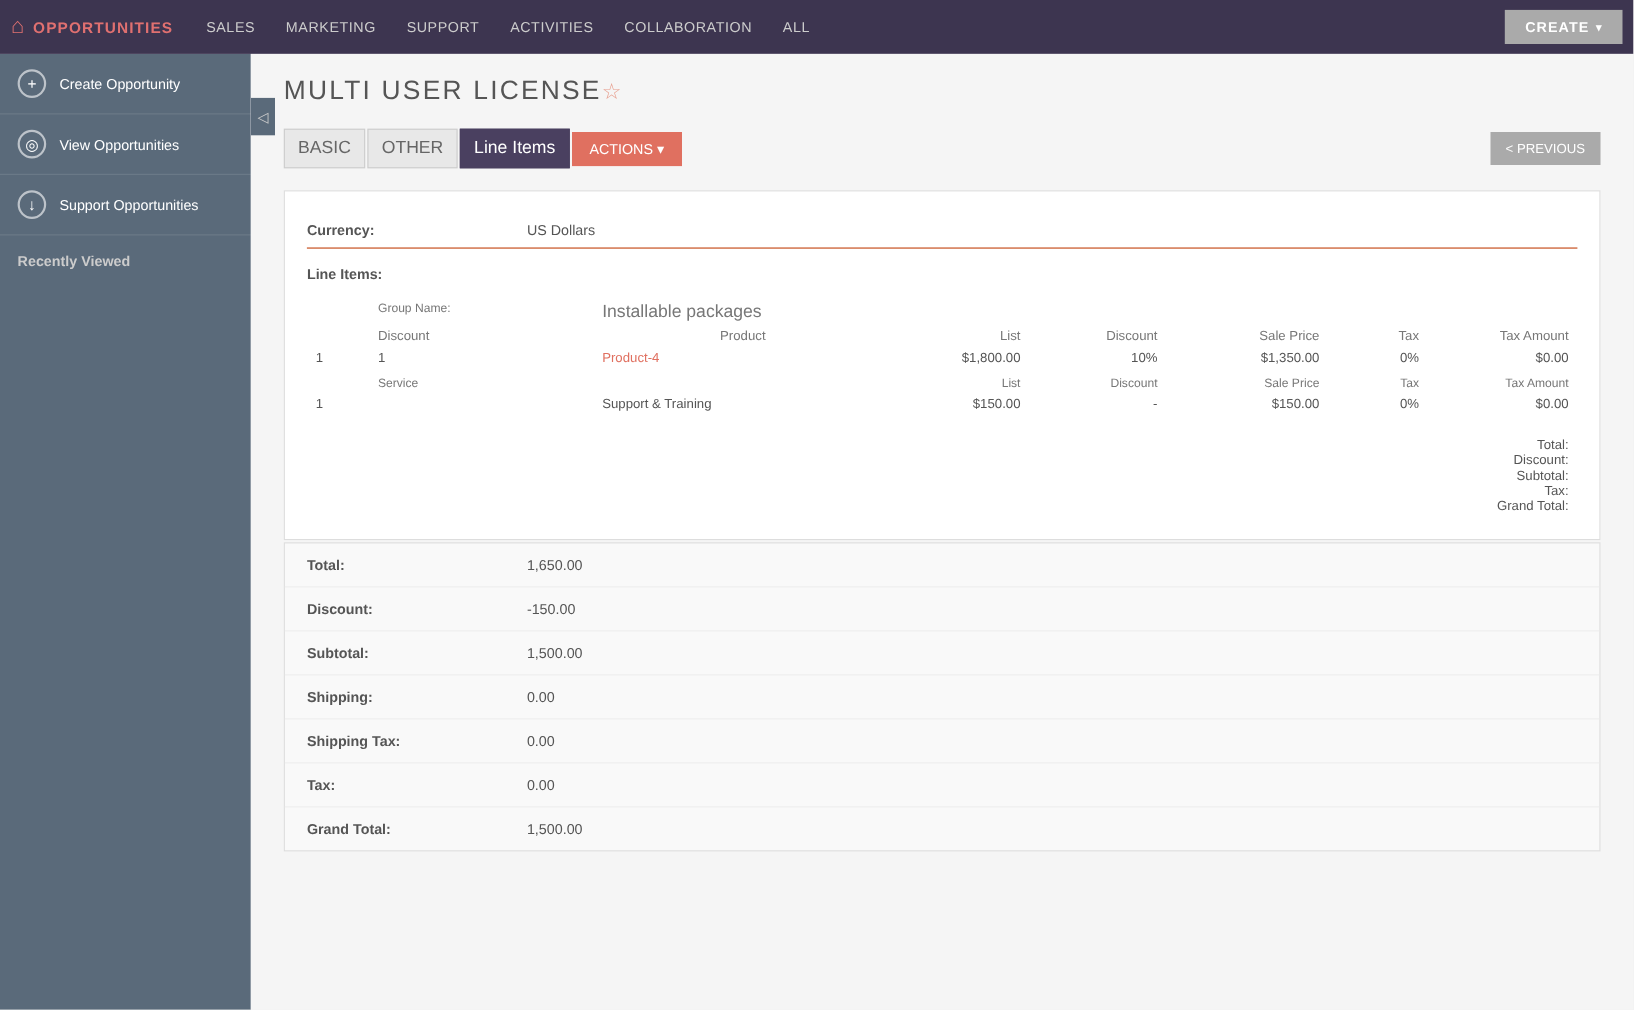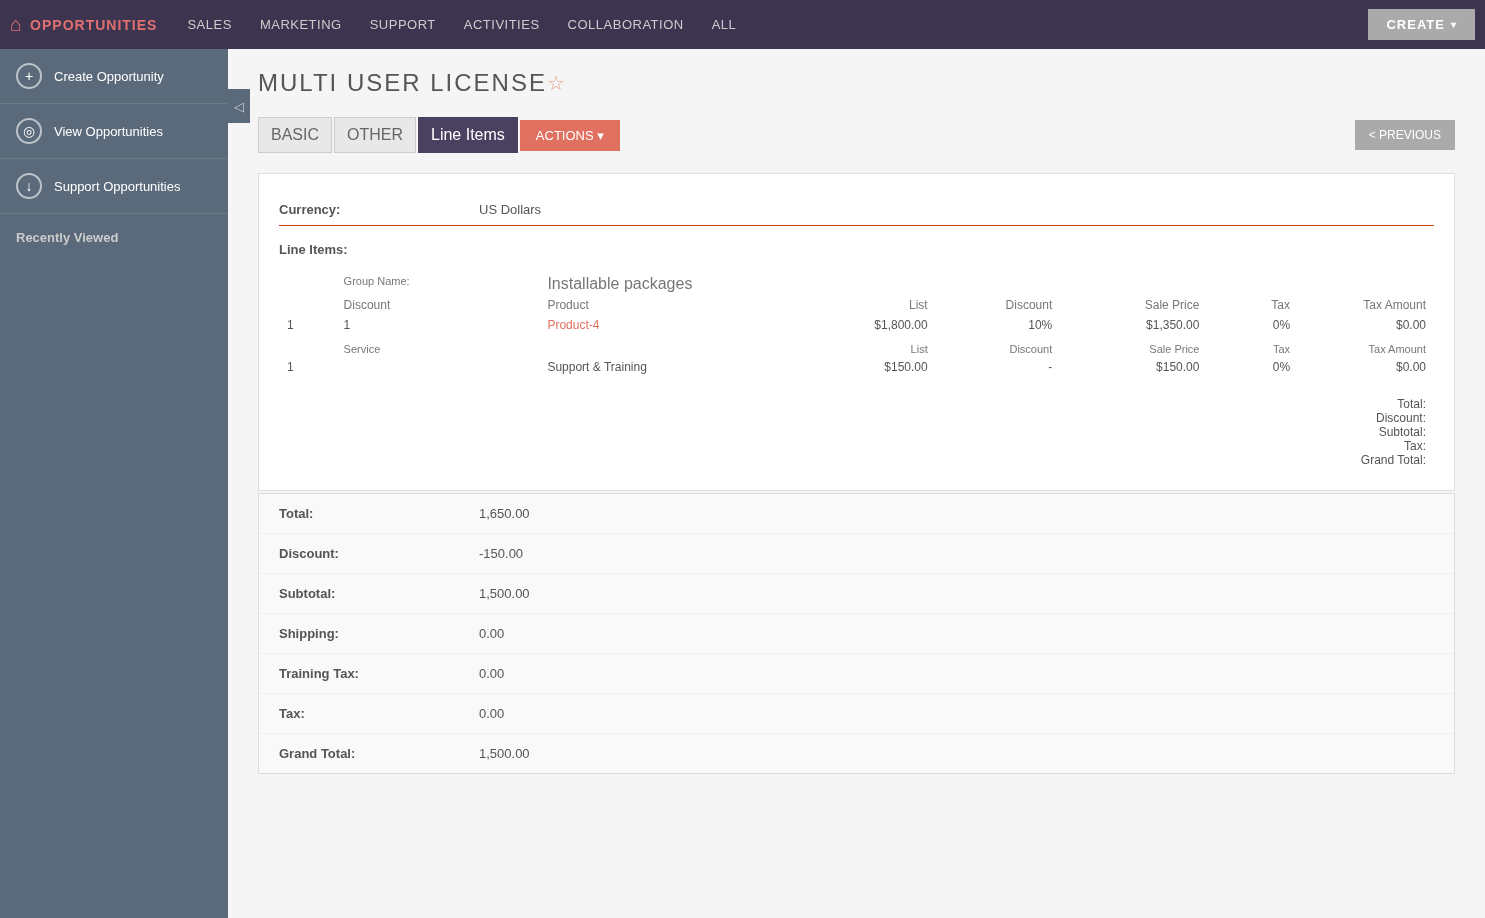--- a/index.html
+++ b/index.html
@@ -360,21 +360,21 @@
             <td class="left" style="color:#777; font-size:16px;">Installable packages</td>
             <td></td>
                 <td></td>
                 <td></td>
                 <td></td>
                 <td></td>
           </tr>
           <tr>
             <td></td>
             <td class="left" style="color:#777;">Discount</td>
-            <td class="left" style="color:#777;">Product</td>
+            <td class="left" style="color:#777;text-align:center;">Product</td>
             <td class="right" style="color:#777;">List</td>
             <td class="right" style="color:#777;">Discount</td>
             <td class="right" style="color:#777;">Sale Price</td>
             <td class="right" style="color:#777;">Tax</td>
             <td class="right" style="color:#777;">Tax Amount</td>
           </tr>
           <tr>
             <td class="left">1</td>
             <td class="left">1</td>
             <td class="left"><span class="product-link">Product-4</span></td>
@@ -432,21 +432,21 @@
         </div>
         <div class="summary-row">
           <span class="summary-label">Subtotal:</span>
           <span class="summary-value">1,500.00</span>
         </div>
         <div class="summary-row">
           <span class="summary-label">Shipping:</span>
           <span class="summary-value">0.00</span>
         </div>
         <div class="summary-row">
-          <span class="summary-label">Training Tax:</span>
+          <span class="summary-label">Shipping Tax:</span>
           <span class="summary-value">0.00</span>
         </div>
         <div class="summary-row">
           <span class="summary-label">Tax:</span>
           <span class="summary-value">0.00</span>
         </div>
         <div class="summary-row">
           <span class="summary-label">Grand Total:</span>
           <span class="summary-value">1,500.00</span>
         </div>

